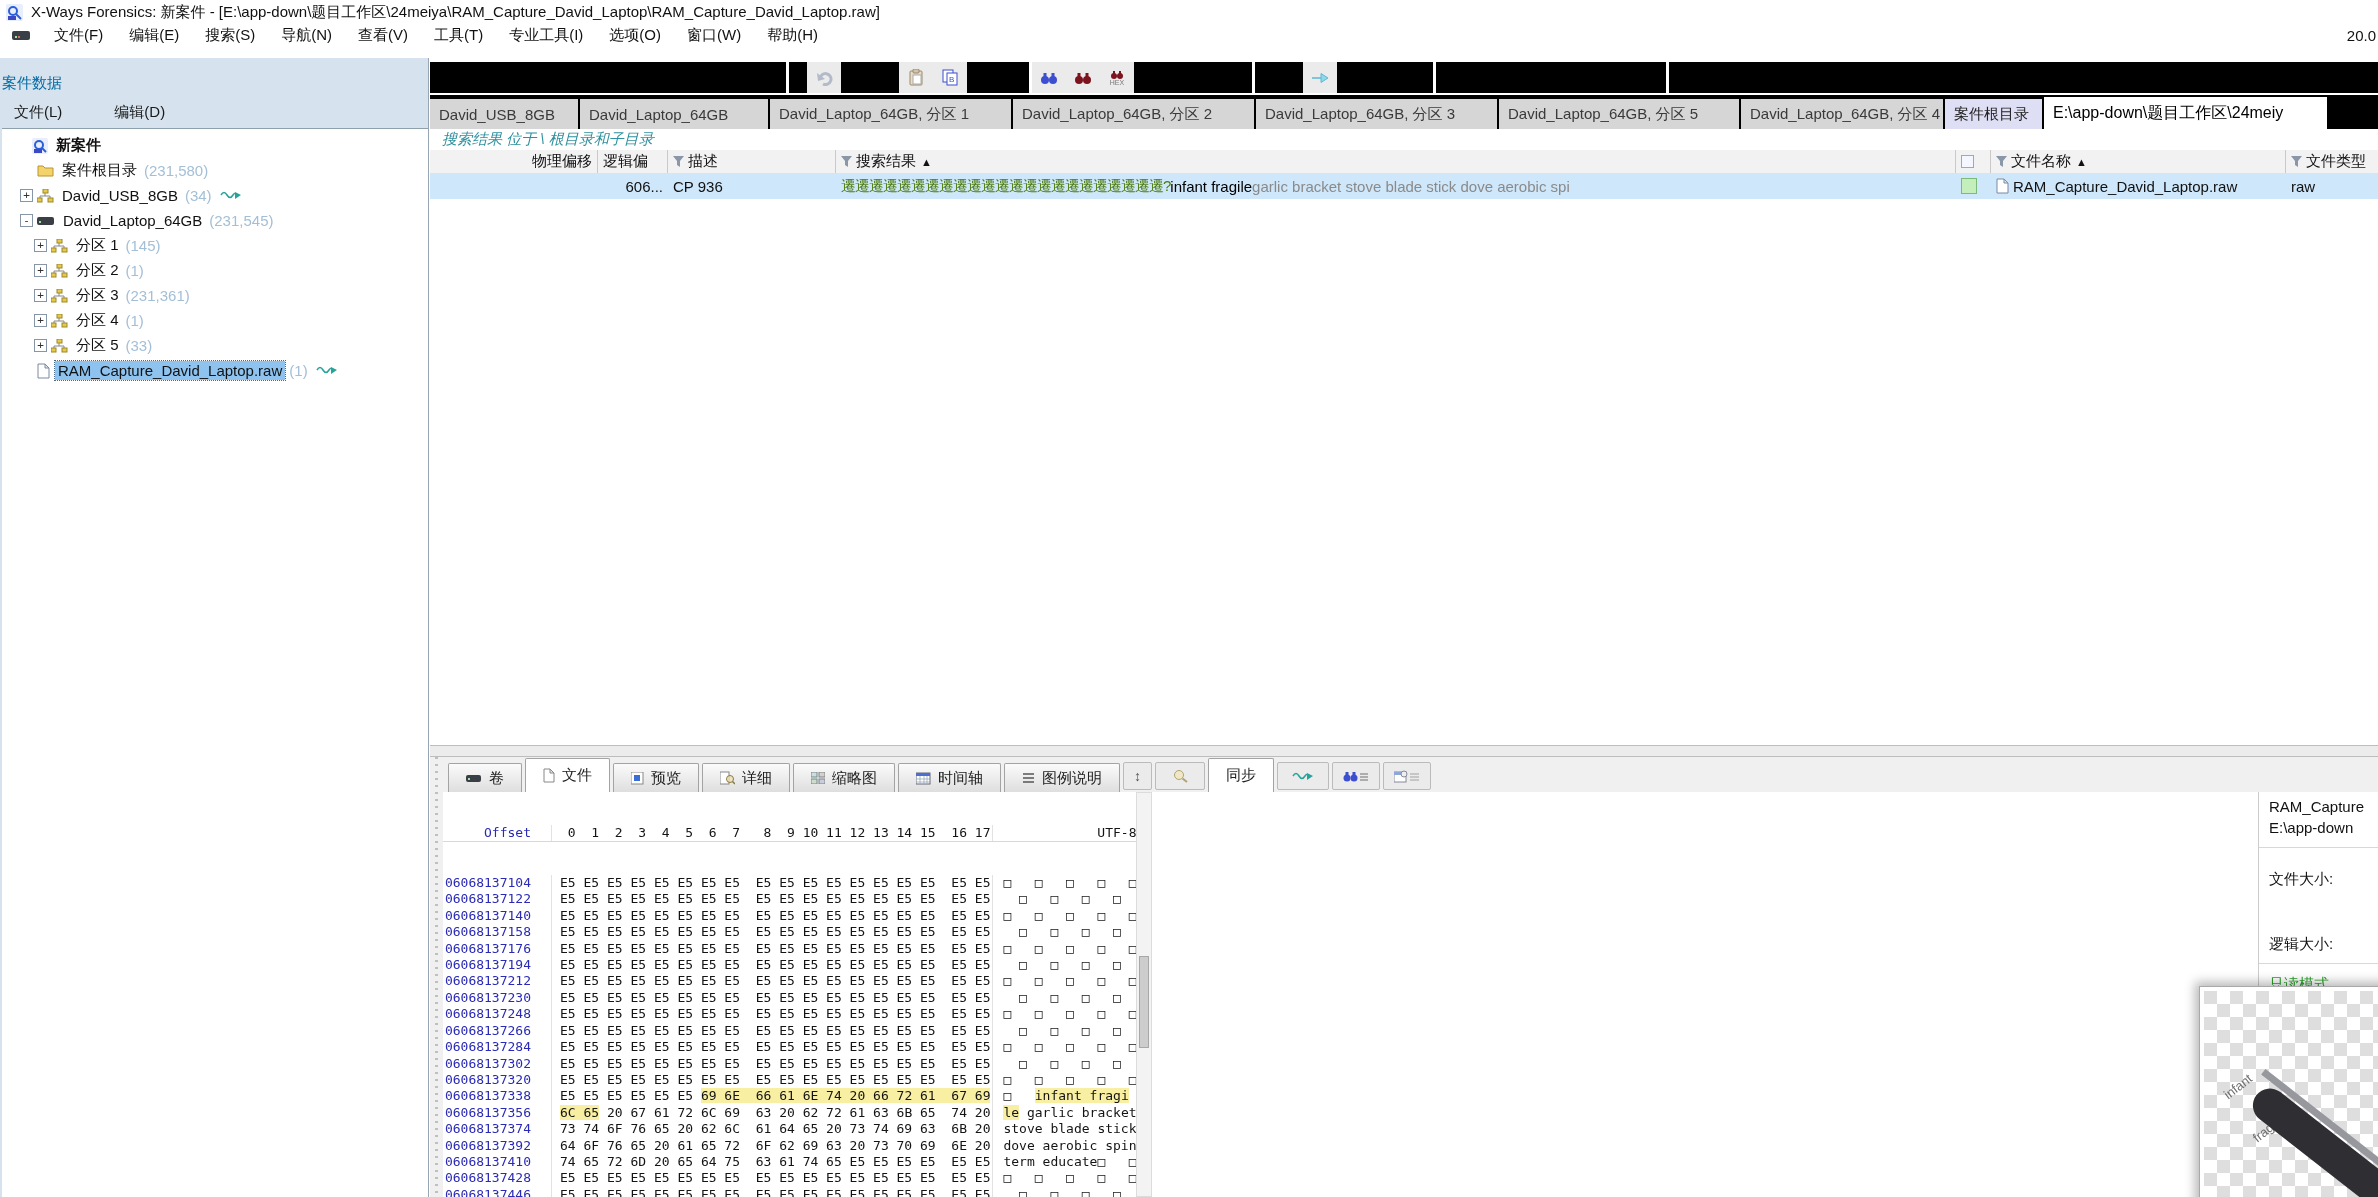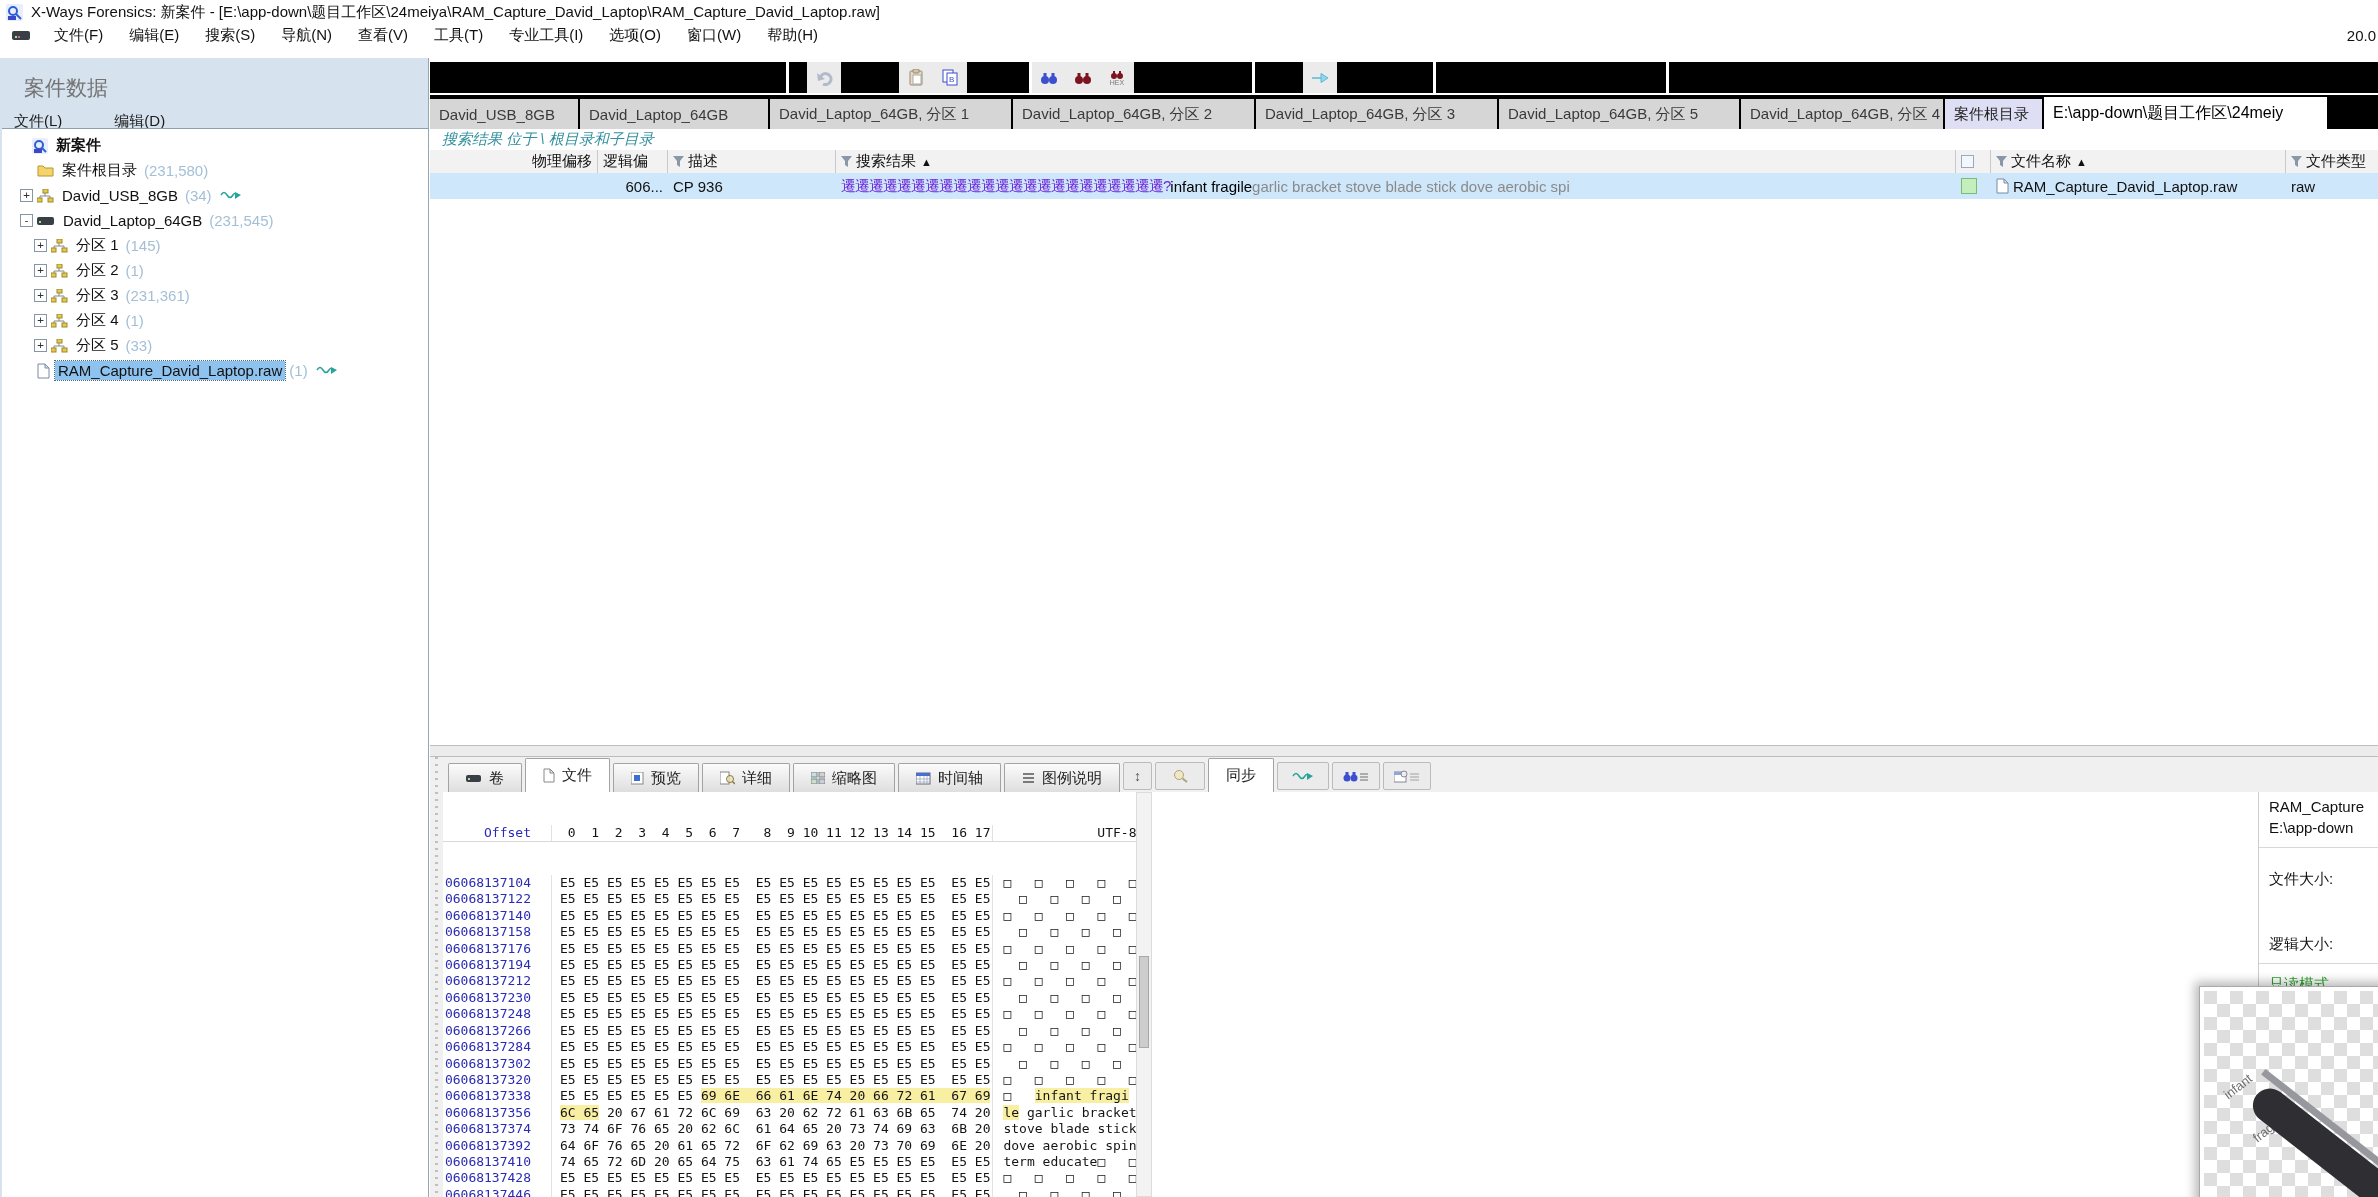--- a/index.html
+++ b/index.html
@@ -14,21 +14,21 @@
   .menu-item{padding:0 13px;white-space:nowrap;}
   .version{margin-left:auto;padding-right:2px;}
   
   .toolbar{position:absolute;left:430px;top:62px;right:0;height:31px;display:flex;background:#000;align-items:stretch;}
   .tseg{background:#000;}
   .tsep{width:3px;background:#fff;}
   .tbtn{width:34px;background:#ebebeb;display:flex;align-items:center;justify-content:center;flex-direction:column;}
   .tbtn small{font-size:7px;color:#777;line-height:6px}
   
   .sidebar{position:absolute;left:0;top:58px;width:429px;bottom:0;background:#d6e3ee;border-right:1px solid #98a6b3;box-sizing:border-box;}
-  .caption{color:#737373;font-size:21px;padding:16px 0 0 24px;}
+  .caption{color:#0369a1;font-size:15px;padding:16px 0 0 2px;}
   .smenu{display:flex;padding:10px 0 6px 14px;font-size:15px;color:#1a1a1a;}
   .smenu span{margin-right:52px;}
   .treebox{position:absolute;left:2px;right:0;top:70px;bottom:0;background:#fff;border-top:1px solid #8fa0ad;padding-top:4px;overflow:hidden;}
   .trow{height:25px;display:flex;align-items:center;font-size:15px;white-space:nowrap;}
   .expbox{width:13px;height:13px;border:1px solid #8796a6;background:#fff;color:#333;font-size:11px;line-height:11px;
           text-align:center;box-sizing:border-box;margin-right:4px;flex:none;font-family:"DejaVu Sans Mono",monospace;}
   .expspacer{width:17px;flex:none;}
   .ticon{margin-right:5px;flex:none;}
   .tlabel{padding:1px 3px;}
   .trow.sel .tlabel{background:#8ec3ef;outline:1px dotted #46698c;}
@@ -46,21 +46,21 @@
               font-style:italic;font-size:15px;padding-left:12px;display:flex;align-items:center;}
   .rheader{position:absolute;left:430px;top:150px;right:0;height:23px;background:#f2f2f2;border-bottom:1px solid #b5b5b5;
            display:flex;font-size:15px;color:#111;}
   .hcell{border-right:1px solid #c9c9c9;display:flex;align-items:center;padding:0 5px;box-sizing:border-box;
          overflow:hidden;white-space:nowrap;flex:none;}
   .hcell .sort{margin-left:5px;font-size:11px;}
   .hcell .funnel{margin-right:4px;flex:none;}
   .rrow{position:absolute;left:430px;top:173px;right:0;height:26px;background:#cfe7fa;display:flex;align-items:center;
         font-size:15px;overflow:hidden;}
   .rcell{padding:0 5px;box-sizing:border-box;overflow:hidden;white-space:nowrap;flex:none;display:flex;align-items:center;}
-  .garb{color:#6d28d9;letter-spacing:-1px;}
+  .garb{color:#4d7c0f;letter-spacing:-1px;}
   .hitterm{color:#000;}
   .hitctx{color:#8a8a8a;}
   .greenbox{width:16px;height:16px;background:#c4efbc;border:1px solid #7bbb78;box-sizing:border-box;margin-right:3px;flex:none;}
   .right-al{justify-content:flex-end;}
   
   .splitter{position:absolute;left:430px;top:745px;right:0;height:12px;background:#ececec;
             border-top:1px solid #bdbdbd;border-bottom:1px solid #bdbdbd;box-sizing:border-box;}
   .bottom{position:absolute;left:430px;top:757px;right:0;bottom:0;background:#fff;}
   .grip{position:absolute;left:0;top:0;width:13px;bottom:0;background:#f0f0f0;
         background-image:repeating-linear-gradient(to bottom,#bfbfbf 0 2px,#f0f0f0 2px 7px);

